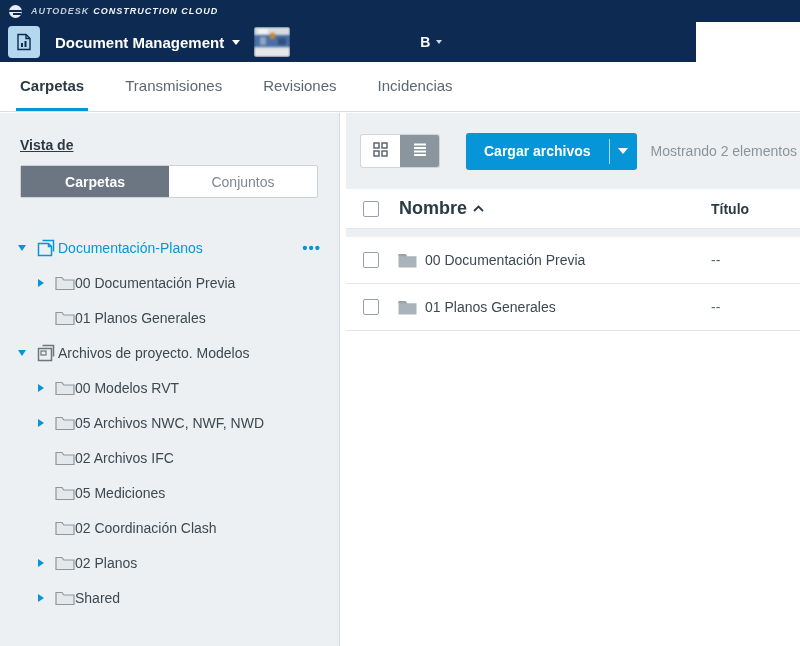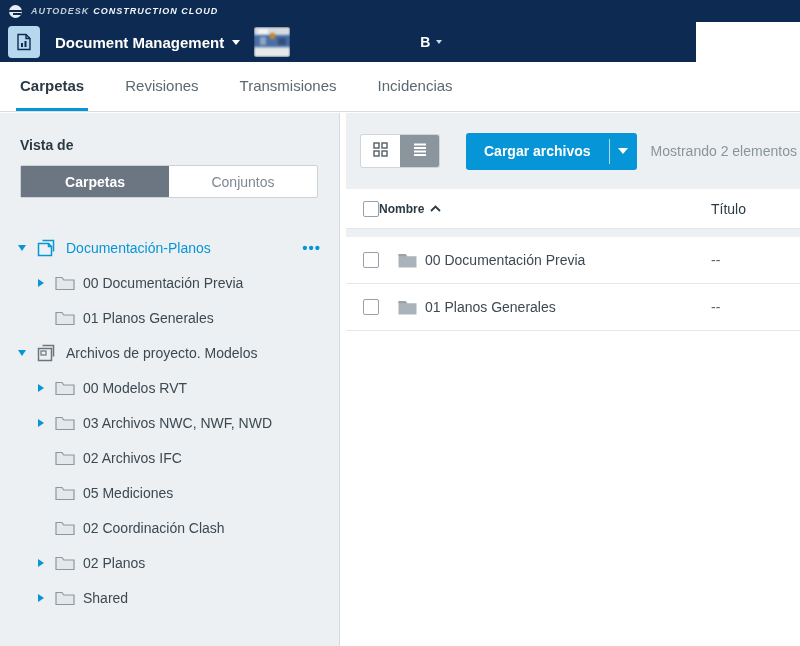--- a/index.html
+++ b/index.html
@@ -46,35 +46,35 @@
   
   .tabbar{position:absolute;left:0;top:62px;width:800px;height:50px;background:#fff;
     border-bottom:1px solid #dadde0;display:flex;align-items:stretch;padding-left:16px;}
   .tab{display:flex;align-items:center;font-size:15px;color:#5c6870;margin-right:33px;
     border-bottom:3px solid transparent;padding:0 4px;cursor:pointer;}
   .tab.active{color:var(--text-dark);font-weight:bold;border-bottom-color:var(--accent);}
 
   
   .sidebar{position:absolute;left:0;top:113px;width:340px;height:533px;background:var(--sidebar-bg);
     border-right:1px solid #d6dade;}
-  .viewof{font-size:14px;font-weight:bold;color:var(--text-dark);margin:24px 0 12px 20px;}
+  .viewof{font-size:14px;font-weight:bold;color:var(--text-dark);margin:24px 0 12px 20px;text-decoration:underline;}
   .segmented{display:flex;width:298px;margin-left:20px;height:33px;border:1px solid #cdd2d6;border-radius:2px;background:#fff;}
   .seg{flex:1;display:flex;align-items:center;justify-content:center;font-size:14px;color:#7e8891;cursor:pointer;}
   .seg.selected{background:var(--toggle-selected-bg);color:#fff;font-weight:bold;}
 
   .tree{margin-top:32px;}
   .tree-row{height:35px;display:flex;align-items:center;cursor:pointer;position:relative;}
   .tree-row .tri{width:0;height:0;flex:0 0 auto;}
   .tri.right{border-top:4.5px solid transparent;border-bottom:4.5px solid transparent;border-left:6px solid var(--accent);}
   .tri.down{border-left:4.5px solid transparent;border-right:4.5px solid transparent;border-top:6px solid var(--accent);}
   .tri-spacer{width:6px;flex:0 0 auto;}
   .lvl0{padding-left:18px;}
   .lvl1{padding-left:38px;}
   .ticon{margin-left:11px;display:flex;align-items:center;flex:0 0 auto;}
-  .tlabel{margin-left:8px;font-size:14px;color:var(--text-body);white-space:nowrap;}
+  .tlabel{margin-left:0;font-size:14px;color:var(--text-body);white-space:nowrap;}
   .tree-row.selected .tlabel{color:var(--accent);}
   .ellipsis{position:absolute;right:18px;color:var(--accent);font-size:15px;font-weight:bold;letter-spacing:1px;}
 
   
   .main{position:absolute;left:346px;top:113px;width:454px;height:533px;background:#fff;}
   .toolbar{position:absolute;left:0;top:0;width:454px;height:76px;background:var(--sidebar-bg);
     display:flex;align-items:center;}
   .viewtoggle{display:flex;margin-left:15px;height:32px;border-radius:2px;overflow:hidden;
     box-shadow:0 0 0 1px #d0d5d9;background:#fff;}
   .vbtn{width:39px;display:flex;align-items:center;justify-content:center;cursor:pointer;}
@@ -84,24 +84,24 @@
   .split-sep{width:1px;background:rgba(255,255,255,.65);margin:6px 0;}
   .split-arrow{width:27px;display:flex;align-items:center;justify-content:center;}
   .split-arrow .tri-w{width:0;height:0;border-left:5px solid transparent;border-right:5px solid transparent;border-top:6px solid #fff;}
   .count-text{margin-left:14px;font-size:14px;color:var(--text-muted);}
 
   .table{position:absolute;left:0;top:76px;width:454px;}
   .thead{height:40px;background:#fff;display:flex;align-items:center;border-bottom:1px solid #e4e7e9;position:relative;}
   .tgap{height:8px;background:var(--sidebar-bg);}
   .trow{height:47px;background:#fff;display:flex;align-items:center;border-bottom:1px solid #e4e7e9;position:relative;}
   .cb{width:16px;height:16px;border:1px solid #98a1a8;border-radius:2px;background:#fff;margin-left:17px;flex:0 0 auto;cursor:pointer;}
-  .th-name{font-size:12px;font-weight:bold;color:var(--text-dark);display:flex;align-items:center;cursor:pointer;}
+  .th-name{margin-left:20px;font-size:18px;font-weight:bold;color:var(--text-dark);display:flex;align-items:center;cursor:pointer;}
   .sort-caret{margin-left:6px;display:flex;}
   .col-title{position:absolute;left:365px;font-size:14px;}
-  .thead .col-title{font-weight:normal;color:var(--text-dark);}
+  .thead .col-title{font-weight:bold;color:var(--text-dark);}
   .trow .col-title{color:#5a666e;}
   .row-folder{margin-left:19px;display:flex;flex:0 0 auto;}
   .row-name{margin-left:8px;font-size:14px;color:var(--text-body);white-space:nowrap;}
 </style>
 </head>
 <body>
 
 <div class="app">
 
   <div class="topstrip">
@@ -136,24 +136,24 @@
     <span class="proj-name"></span>
     <span class="account-initial">B</span>
     <span class="caret-small"></span>
   </div>
 
   <div class="tabbar">
     <div class="tab active">
         <span>Carpetas</span>
       </div>
     <div class="tab">
+        <span>Transmisiones</span>
+      </div>
+    <div class="tab">
         <span>Revisiones</span>
-      </div>
-    <div class="tab">
-        <span>Transmisiones</span>
       </div>
     <div class="tab">
         <span>Incidencias</span>
       </div>
   </div>
 
   <div class="sidebar">
     <div class="viewof">Vista de</div>
     <div class="segmented">
       <div class="seg selected">Carpetas</div>
@@ -217,21 +217,21 @@
         <span class="tlabel">00 Modelos RVT</span>
       </div>
 
       <div class="tree-row lvl1">
         <span class="tri right"></span>
         <span class="ticon">
           <svg width="20" height="16" viewBox="0 0 20 16">
             <path d="M1 2.5h6l1.8 2.5H19v9.5H1z" fill="#e4e8ea" stroke="#8d97a0" stroke-width="1.2"></path>
           </svg>
         </span>
-        <span class="tlabel">03 Archivos NWC, NWF, NWD</span>
+        <span class="tlabel">05 Archivos NWC, NWF, NWD</span>
       </div>
 
       <div class="tree-row lvl1">
         <span class="tri-spacer"></span>
         <span class="ticon">
           <svg width="20" height="16" viewBox="0 0 20 16">
             <path d="M1 2.5h6l1.8 2.5H19v9.5H1z" fill="#e4e8ea" stroke="#8d97a0" stroke-width="1.2"></path>
           </svg>
         </span>
         <span class="tlabel">02 Archivos IFC</span>

